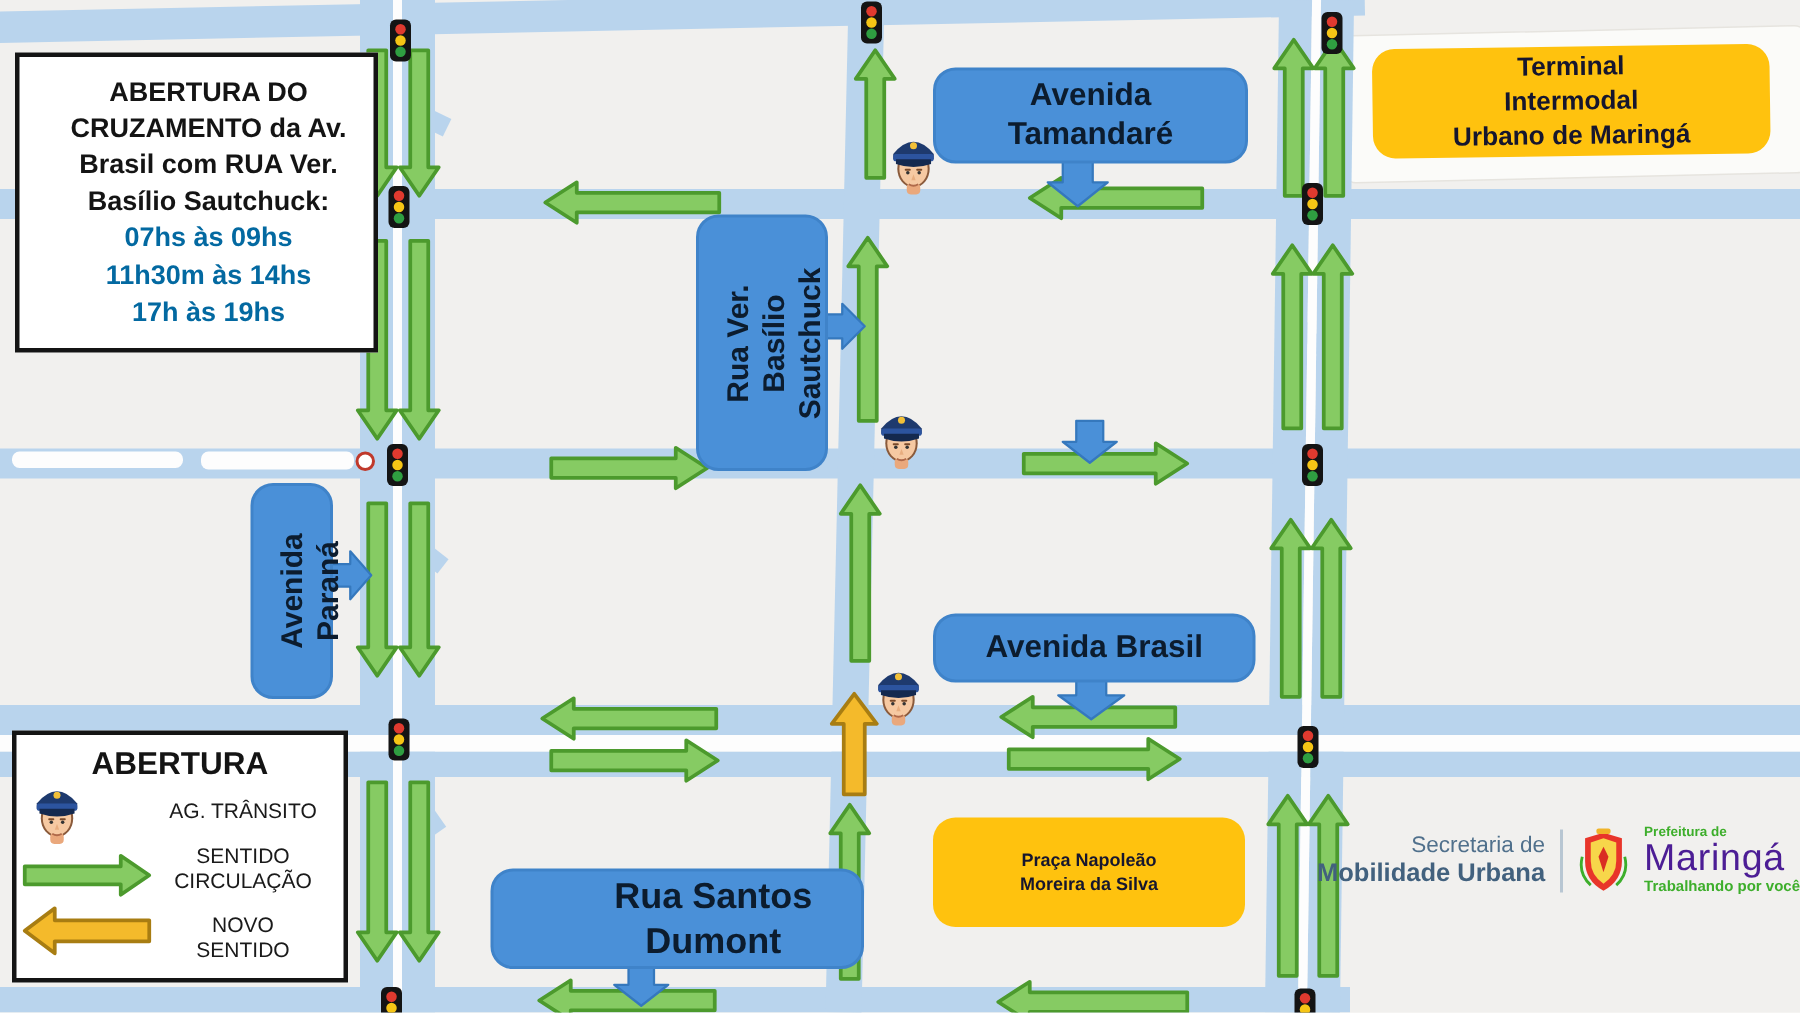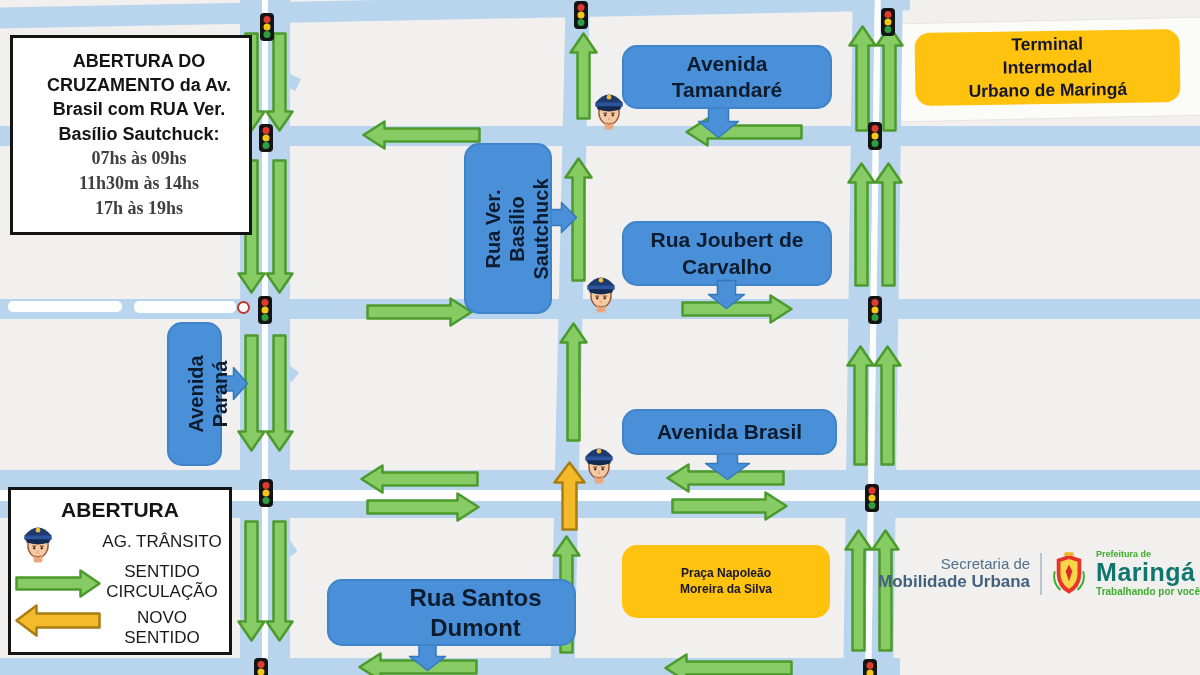--- a/index.html
+++ b/index.html
@@ -19,37 +19,37 @@
           display:grid;place-items:center;color:#0c1c2e;font-weight:700;text-align:center;
           white-space:pre-line;z-index:20;line-height:1.25;}
   .ylabel{position:absolute;background:#ffc20e;border-radius:15px;display:grid;place-items:center;
           color:#16162e;font-weight:700;text-align:center;white-space:pre-line;z-index:20;line-height:1.32;}
   .vlabel span{transform:rotate(-90deg);white-space:pre-line;line-height:1.2;display:inline-block;}
 
   .panel{position:absolute;background:#fff;border:3px solid #141414;z-index:30;}
   #info-box{left:10px;top:35px;width:220px;height:194px;display:flex;flex-direction:column;
             align-items:center;justify-content:center;text-align:center;padding-left:16px;}
   #info-title{font-weight:700;font-size:18px;line-height:1.35;color:#141414;white-space:pre-line;}
-  #info-times{font-weight:700;font-size:18px;line-height:1.4;color:#404040;white-space:pre-line;font-family:Liberation Serif, serif;}
+  #info-times{font-weight:700;font-size:18px;line-height:1.4;color:#0369a1;white-space:pre-line;}
 
   #legend-box{left:8px;top:487px;width:218px;height:162px;}
   #legend-title{position:absolute;left:0;right:0;top:8px;text-align:center;font-size:21px;font-weight:700;color:#141414;}
-  .leg-txt{position:absolute;color:#1a1a1a;font-size:17px;line-height:1.18;text-align:center;white-space:pre-line;}
+  .leg-txt{position:absolute;color:#1a1a1a;font-size:14px;line-height:1.18;text-align:center;white-space:pre-line;}
   #legend-agent-label{left:84px;top:42px;width:134px;}
   #legend-flow-label{left:84px;top:72px;width:134px;}
   #legend-new-label{left:84px;top:118px;width:134px;}
 
   #footer{position:absolute;left:878px;top:550px;display:flex;align-items:center;gap:10px;z-index:25;}
   #sec-text{text-align:right;color:#50708c;}
   #sec-line1{font-size:15px;}
   #sec-line2{font-size:17px;font-weight:700;color:#42617e;}
   #footer-divider{width:2px;height:42px;background:#b8c6d2;}
   #city-stack{line-height:1;}
   #pref-line{font-size:9px;font-weight:700;color:#3dae2b;margin-bottom:1px;}
-  #city-name{font-size:25px;font-weight:700;color:#0f766e;letter-spacing:.5px;}
+  #city-name{font-size:25px;font-weight:400;color:#4c1d95;letter-spacing:.5px;}
   #city-slogan{font-size:10px;font-weight:700;color:#3dae2b;margin-top:2px;}
 </style>
 </head>
 <body>
 
 <div id="stage">
 
   <div class="block" style="left:893px;top:20px;width:312px;height:97px;transform:rotate(-1.3deg);"></div>
 
   <div class="road" style="left:-20px;top:8px;width:930px;height:21px;transform:rotate(-1.15deg);transform-origin:left center;"></div>
@@ -78,22 +78,20 @@
   <div class="conn" style="left:241px;top:556px;width:58px;height:13px;transform:rotate(-35deg);"></div>
   <div class="conn" style="left:858px;top:218px;width:28px;height:9px;transform:rotate(52deg);"></div>
 
   <div class="blabel" id="lbl-tamandare" style="left:622px;top:45px;width:206px;height:60px;font-size:21px;">Avenida
 Tamandaré</div>
   <div class="blabel vlabel" style="left:464px;top:143px;width:84px;height:167px;font-size:20px;">
     <span>Rua Ver.
 Basílio
 Sautchuck</span>
   </div>
-  <div class="blabel" style="left:622px;top:221px;width:206px;height:61px;font-size:21px;">Rua Joubert de
-Carvalho</div>
   <div class="blabel vlabel" style="left:167px;top:322px;width:51px;height:140px;font-size:20px;">
     <span>Avenida
 Paraná</span>
   </div>
   <div class="blabel" style="left:622px;top:409px;width:211px;height:42px;font-size:21px;text-align:center;">Avenida Brasil</div>
   <div class="blabel" style="left:327px;top:579px;width:197px;height:63px;font-size:24px;padding-left:48px;">Rua Santos
 Dumont</div>
 
   <div class="ylabel" style="left:915px;top:31px;width:265px;height:73px;font-size:17.5px;transform:rotate(-0.8deg);">Terminal
 Intermodal

